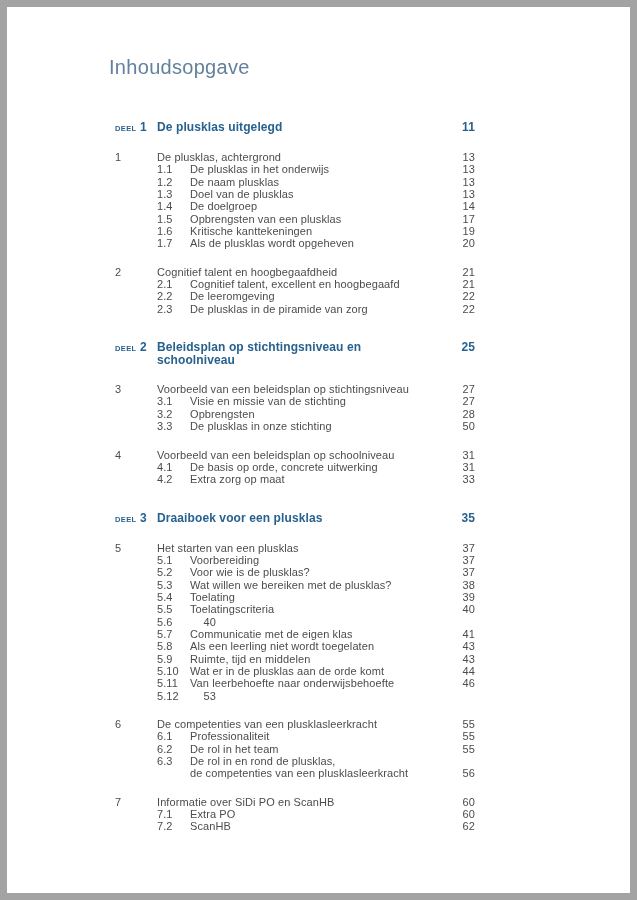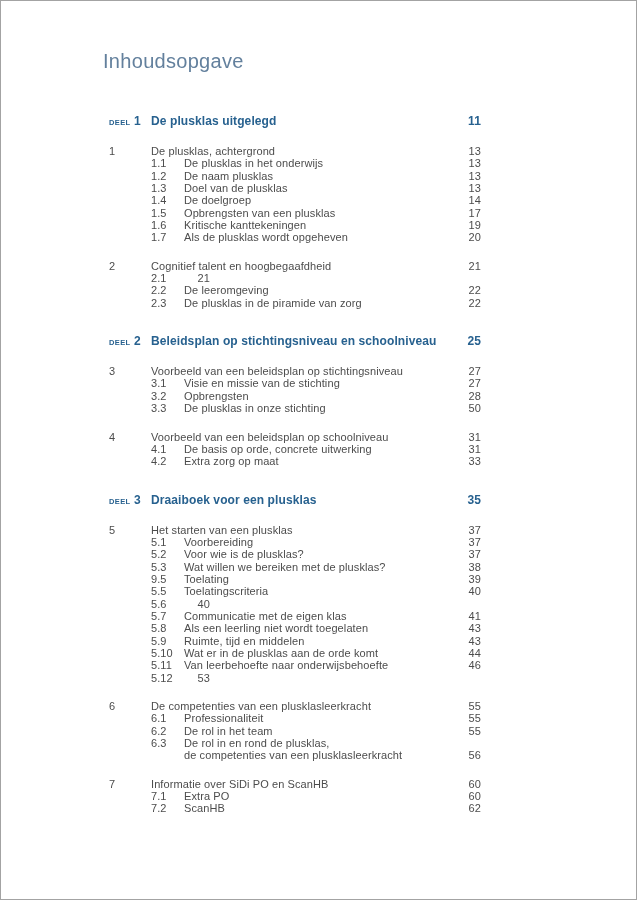--- a/index.html
+++ b/index.html
@@ -11,21 +11,21 @@
     width: 637px;
     height: 900px;
     overflow: hidden;
     font-family: "Liberation Sans", sans-serif;
   }
   .page {
     box-sizing: border-box;
     width: 637px;
     height: 900px;
     background: #ffffff;
-    border: 1px solid #a3a3a3;
+    border: 7px solid #a3a3a3;
     padding: 48px 155px 0 102px;
   }
   .doc-title {
     margin: 0;
     font-size: 20px;
     line-height: 24px;
     font-weight: 400;
     letter-spacing: 0.3px;
     color: var(--title-color, #63809d);
   }
@@ -136,20 +136,21 @@
         </div>
         <div class="chapter-block">
           <div class="row chapter-row">
             <span class="col-num">2</span>
             <span class="row-title">Cognitief talent en hoogbegaafdheid</span>
             <span class="row-page">21</span>
           </div>
           <div class="items">
             <div class="row item-row">
               <span class="col-num">2.1</span>
+              <span class="row-title">Cognitief talent, excellent en hoogbegaafd</span>
               <span class="row-page">21</span>
             </div>
             <div class="row item-row">
               <span class="col-num">2.2</span>
               <span class="row-title">De leeromgeving</span>
               <span class="row-page">22</span>
             </div>
             <div class="row item-row">
               <span class="col-num">2.3</span>
               <span class="row-title">De plusklas in de piramide van zorg</span>
@@ -230,21 +231,21 @@
               <span class="col-num">5.2</span>
               <span class="row-title">Voor wie is de plusklas?</span>
               <span class="row-page">37</span>
             </div>
             <div class="row item-row">
               <span class="col-num">5.3</span>
               <span class="row-title">Wat willen we bereiken met de plusklas?</span>
               <span class="row-page">38</span>
             </div>
             <div class="row item-row">
-              <span class="col-num">9.5</span>
+              <span class="col-num">5.4</span>
               <span class="row-title">Toelating</span>
               <span class="row-page">39</span>
             </div>
             <div class="row item-row">
               <span class="col-num">5.5</span>
               <span class="row-title">Toelatingscriteria</span>
               <span class="row-page">40</span>
             </div>
             <div class="row item-row">
               <span class="col-num">5.6</span>

